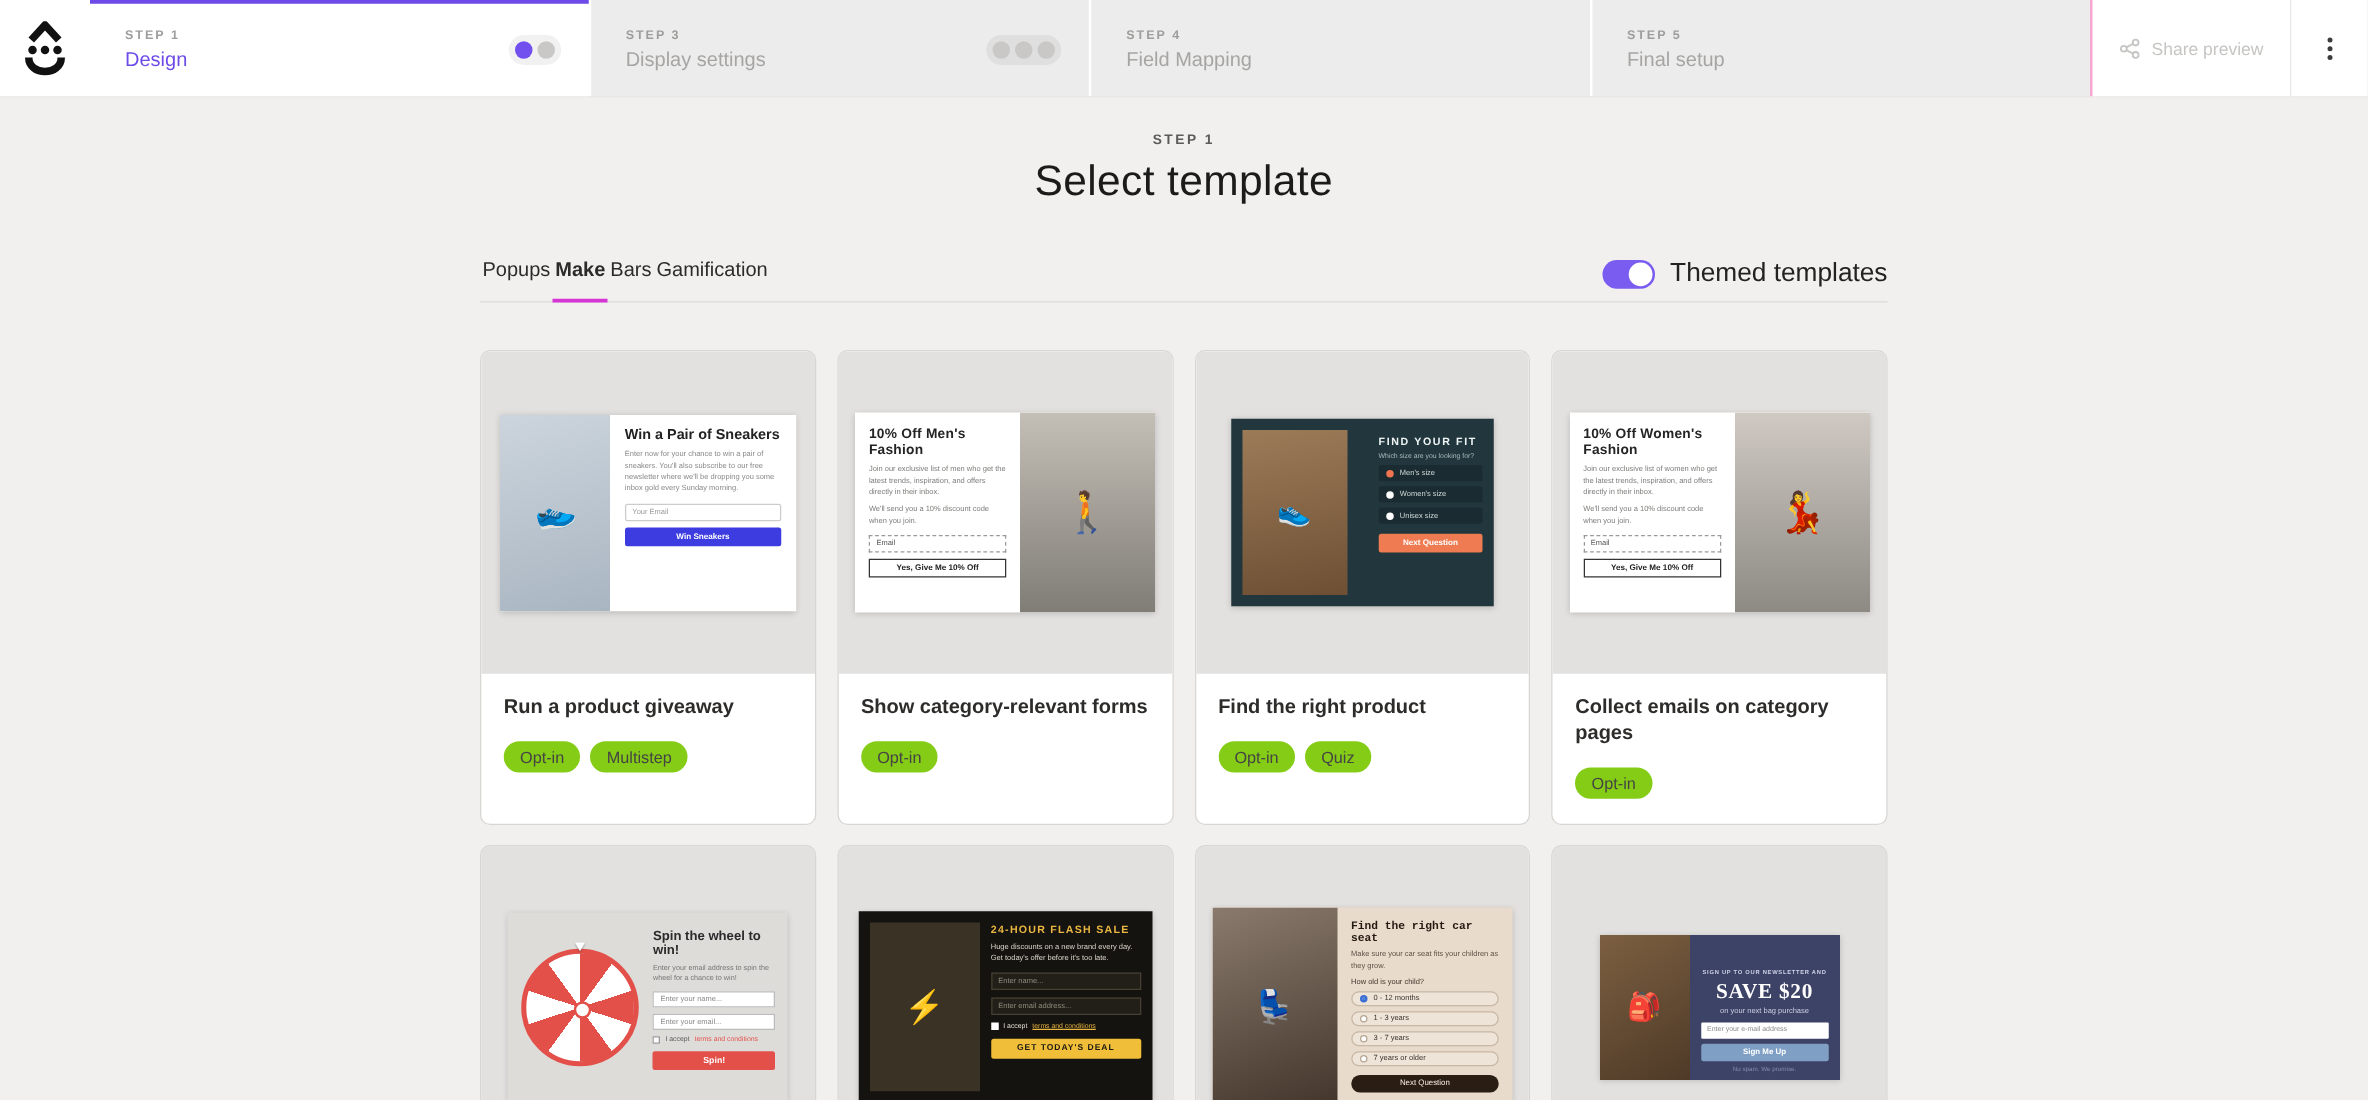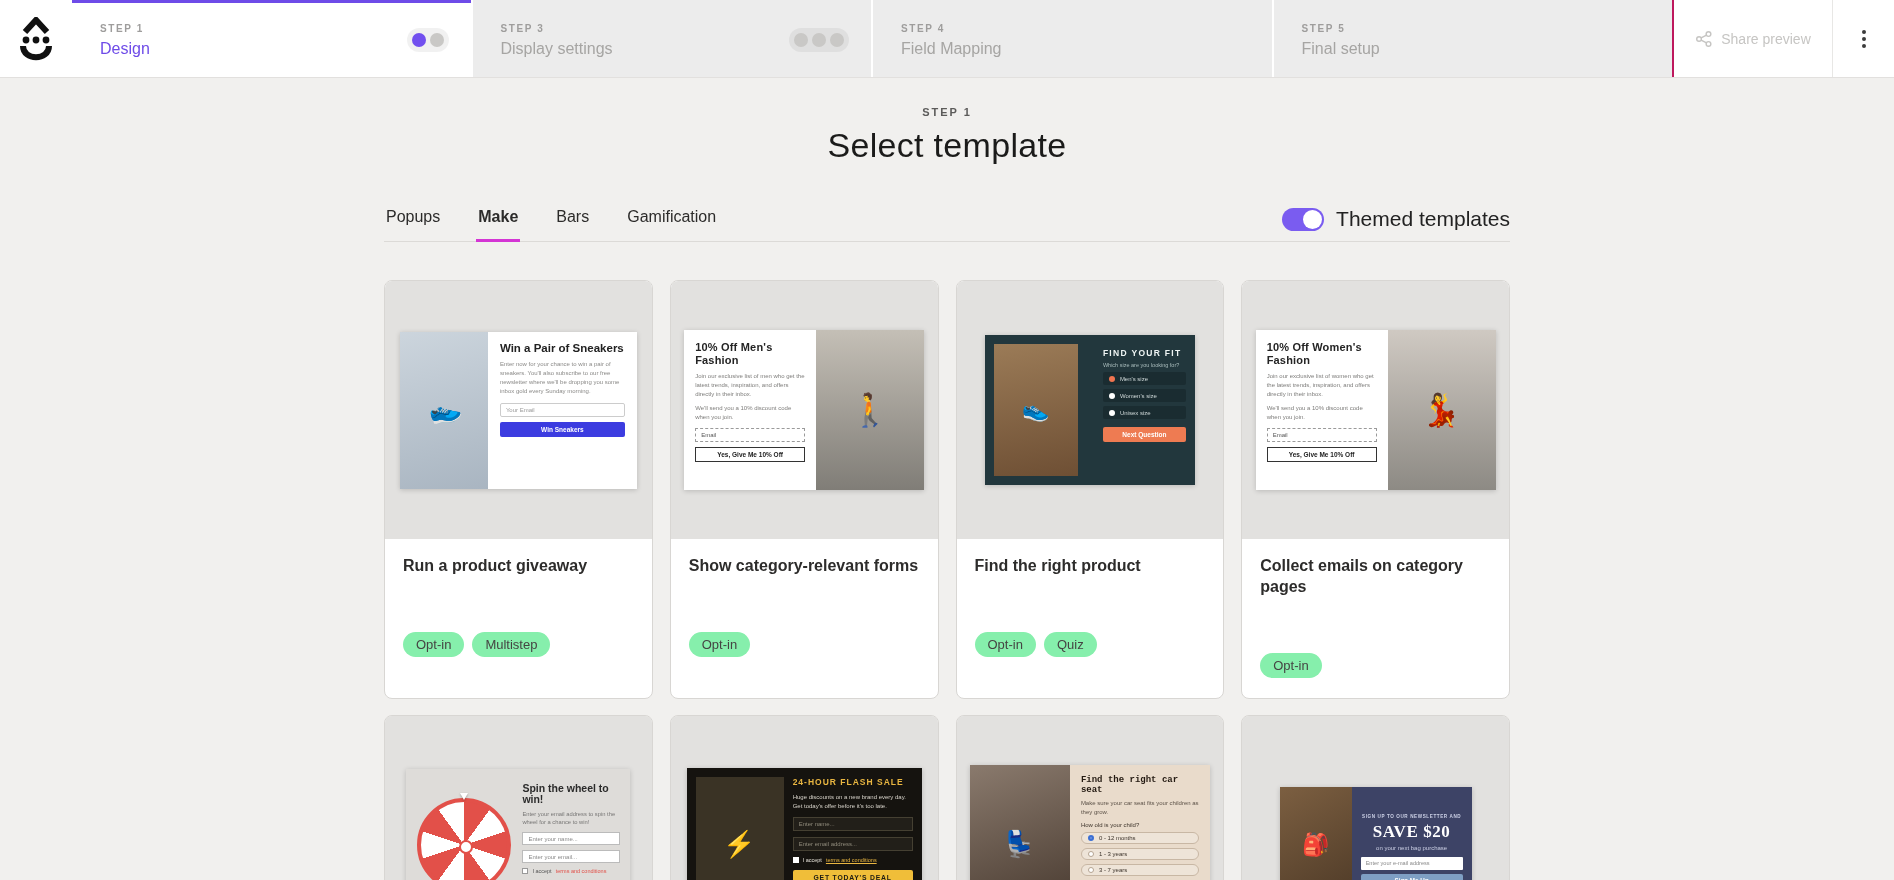--- a/index.html
+++ b/index.html
@@ -19,39 +19,39 @@
   .step-kicker { font-size:10px; letter-spacing:1.6px; font-weight:700;
     color:#9e9d9c; text-transform:uppercase; margin-bottom:6px; }
   .step-label { font-size:16px; color:#a6a5a3; }
   .step-tab.active .step-label { color:#6e4be8; }
   .dots-pill { display:flex; gap:4px; background:rgba(0,0,0,0.055);
     border-radius:14px; padding:5px; }
   .dot { width:14px; height:14px; border-radius:50%; background:#c9c8c6; }
   .dot.on { background:#7250ef; }
   .share-panel { width:160px; flex:0 0 auto; background:#fff; display:flex;
     align-items:center; justify-content:center; gap:8px; color:#c6c5c3;
-    font-size:14px; border-left:2px solid #be185d; cursor:pointer; }
+    font-size:14px; border-left:2px solid #f9a8d4; cursor:pointer; }
   .kebab-panel { width:62px; flex:0 0 auto; background:#fff; display:flex;
     align-items:center; justify-content:center; border-left:1px solid #e8e7e5;
     cursor:pointer; }
   .kebab { display:flex; flex-direction:column; gap:3px; }
   .kebab span { width:4px; height:4px; border-radius:50%; background:#3c3c3c; }
 
   
   .main { padding-top:28px; }
   .page-kicker { text-align:center; font-size:11px; font-weight:700;
     letter-spacing:2px; color:#5c5b5a; }
   .page-title { text-align:center; font-size:34px; font-weight:500;
     color:#1b1b1a; letter-spacing:0.3px; margin-top:8px; }
 
   
   .content { width:1126px; margin:0 auto; }
   .tabs-bar { margin-top:42px; display:flex; justify-content:space-between;
     align-items:flex-end; border-bottom:1px solid #dcdad7; }
-  .tabs { display:flex; gap:34px; }
+  .tabs { display:flex; }
   .tab { position:relative; padding:0 2px 15px; font-size:16px; color:#2c2b2a;
     cursor:pointer; }
   .tab.active { font-weight:700; }
   .tab.active::after { content:''; position:absolute; left:0; right:0;
     bottom:-1px; height:3px; background:#d435d4; }
   .toggle-group { display:flex; align-items:center; gap:12px; padding-bottom:10px; }
   .toggle { width:42px; height:23px; border-radius:12px; background:#7a5cf0;
     position:relative; cursor:pointer; }
   .toggle .knob { position:absolute; right:2px; top:2px; width:19px; height:19px;
     border-radius:50%; background:#fff; }
@@ -60,22 +60,22 @@
   
   .grid { margin-top:38px; display:grid; grid-template-columns:repeat(4,1fr);
     column-gap:17px; row-gap:16px; }
   .card { background:#fff; border:1px solid #d8d6d3; border-radius:8px;
     overflow:hidden; cursor:pointer; }
   .card-img { height:258px; background:#e2e1df; display:flex; align-items:center;
     justify-content:center; }
   .card-footer { padding:17px 18px 20px; }
   .card-title { font-size:16px; font-weight:700; color:#2d2c2b; line-height:1.3; }
   .tag-row { margin-top:16px; display:flex; gap:8px; }
-  .tag { background:#86efac; border-radius:13px; padding:5px 13px; font-size:13px;
-    color:#454443;margin-top:39px; }
+  .tag { background:#84cc16; border-radius:13px; padding:5px 13px; font-size:13px;
+    color:#454443; }
 
   
   .pp { box-shadow:0 1px 5px rgba(0,0,0,.18); display:flex; overflow:hidden; }
   .pp .ph { display:flex; align-items:center; justify-content:center; }
 
   
   .pp1 { width:237px; height:157px; background:#fff; }
   .pp1 .ph { width:88px; background:linear-gradient(165deg,#ccd5dd,#a9b5c1); font-size:26px; }
   .pp1 .body { flex:1; padding:10px 12px; }
   .pp1 h4 { font-size:11.5px; color:#222; line-height:1.15; }

